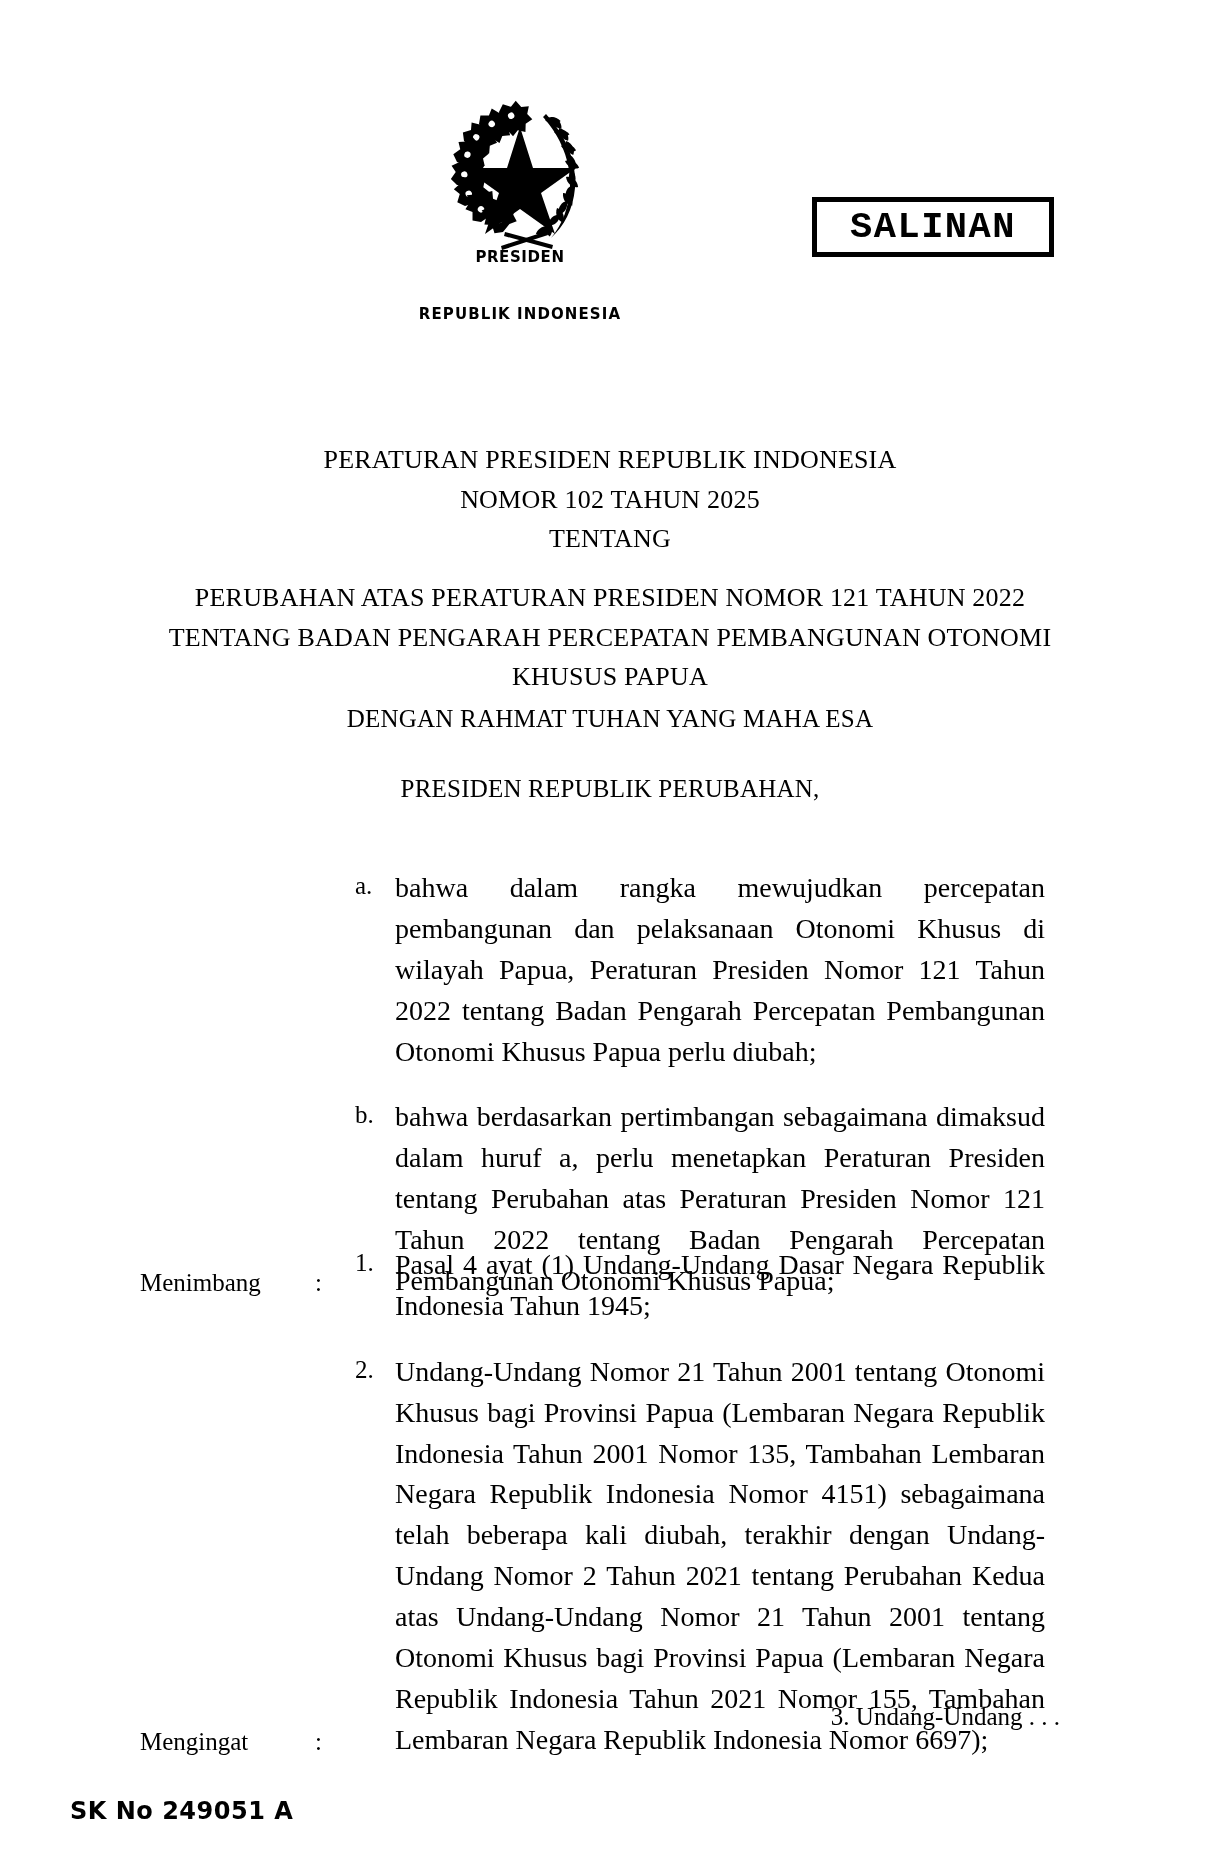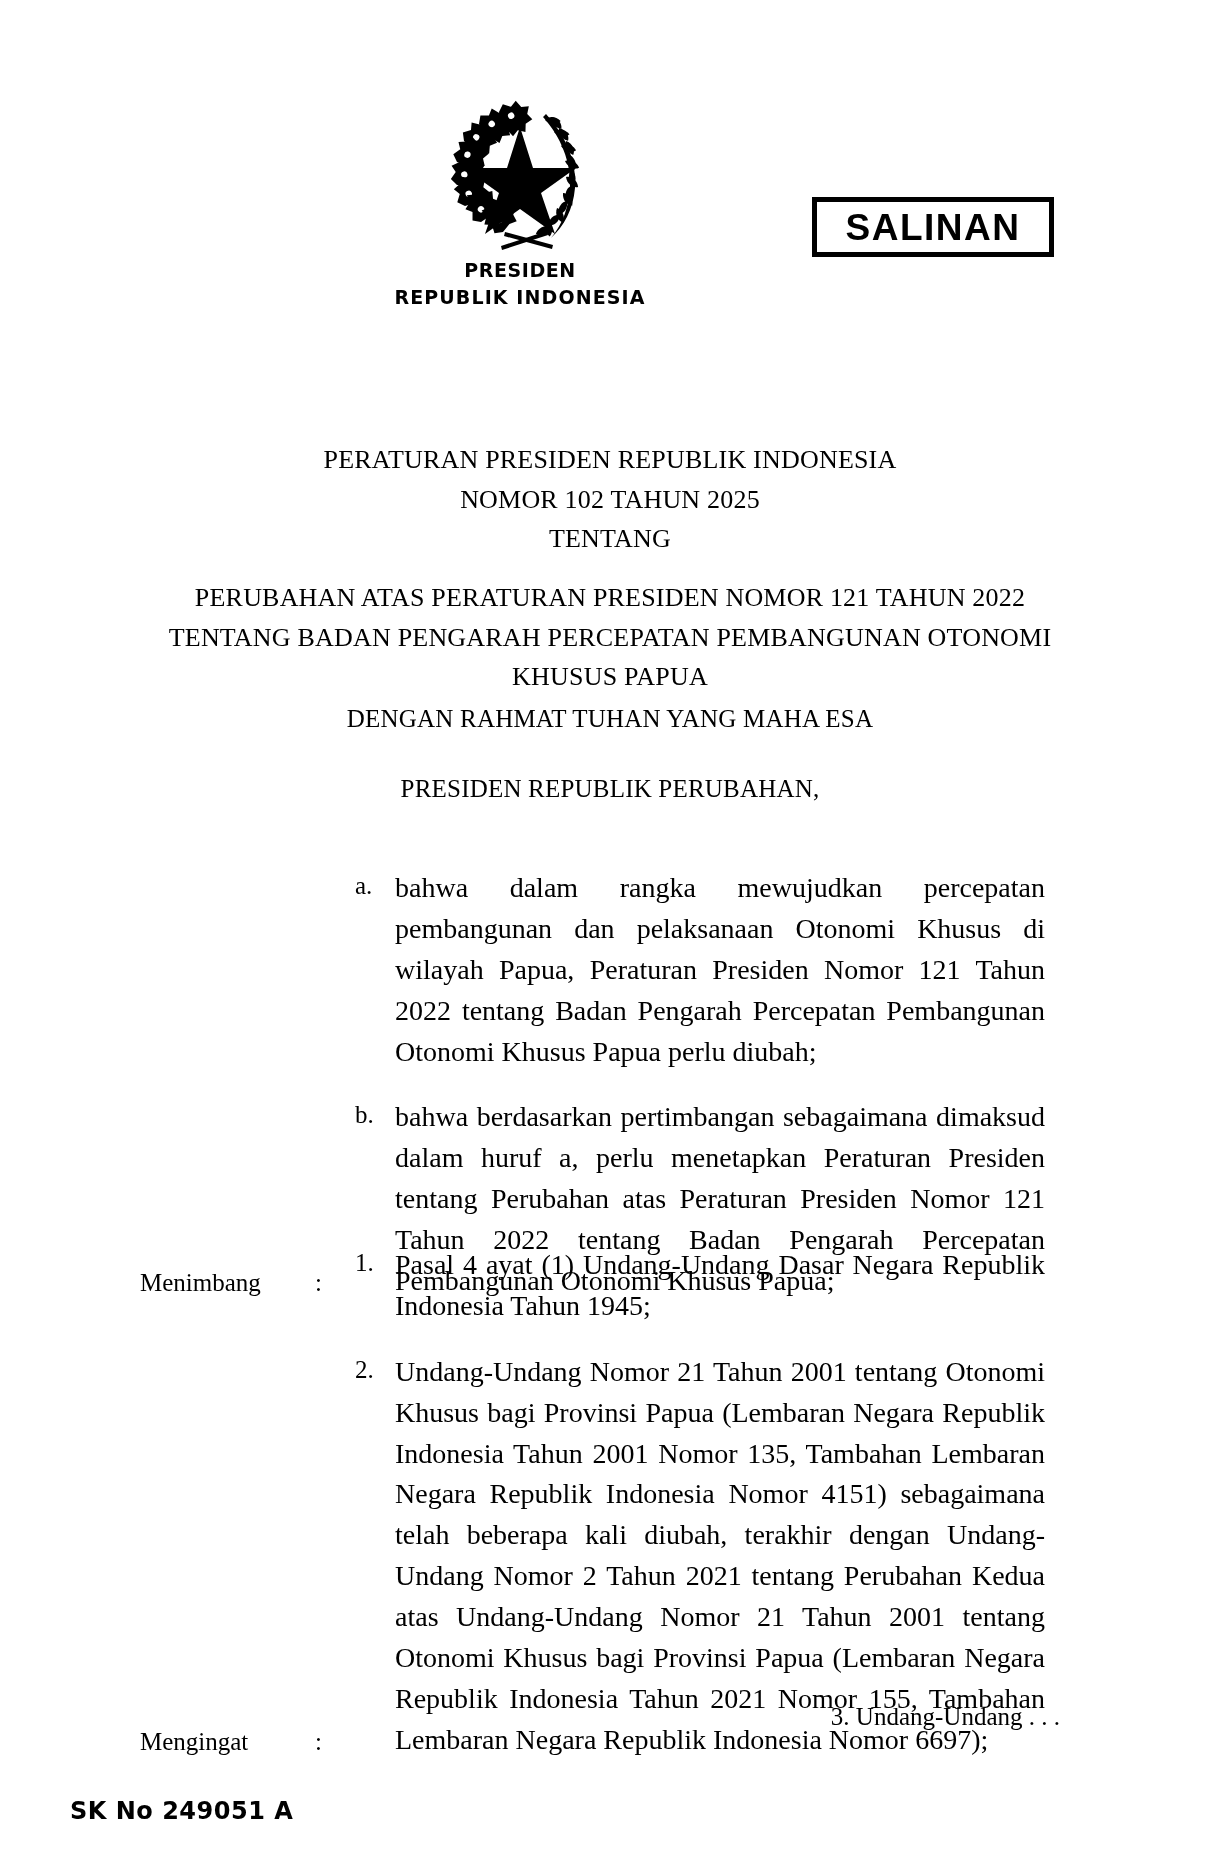--- a/index.html
+++ b/index.html
@@ -40,40 +40,40 @@
     top: 102px;
     width: 242px;
     height: 60px;
     border: 5px solid #000;
     box-sizing: border-box;
     display: flex;
     align-items: center;
     justify-content: center;
   }
   .salinan-text {
-    font-family: Liberation Sans, sans-serif;
+    font-family: Liberation Mono, monospace;
     font-weight: bold;
     font-size: 37px;
     letter-spacing: 1.5px;
     line-height: 1;
   }
 
   .presiden-lines {
     position: absolute;
     left: 330px;
-    top: 162px;
+    top: 152px;
     width: 380px;
     text-align: center;
     font-family: "DejaVu Sans", "Liberation Sans", sans-serif;
     font-weight: bold;
-    font-size: 19px;
+    font-size: 15px;
     letter-spacing: 0.6px;
     line-height: 1.42;
   }
-  .presiden-lines .l2 { letter-spacing: 1.1px; }
+  .presiden-lines .l2 { letter-spacing: 1.1px; margin-top: 36px; }
 
   
   .title-block {
     position: absolute;
     left: 110px;
     top: 440px;
     width: 1000px;
     text-align: center;
     font-size: 26px;
     line-height: 1.52;

